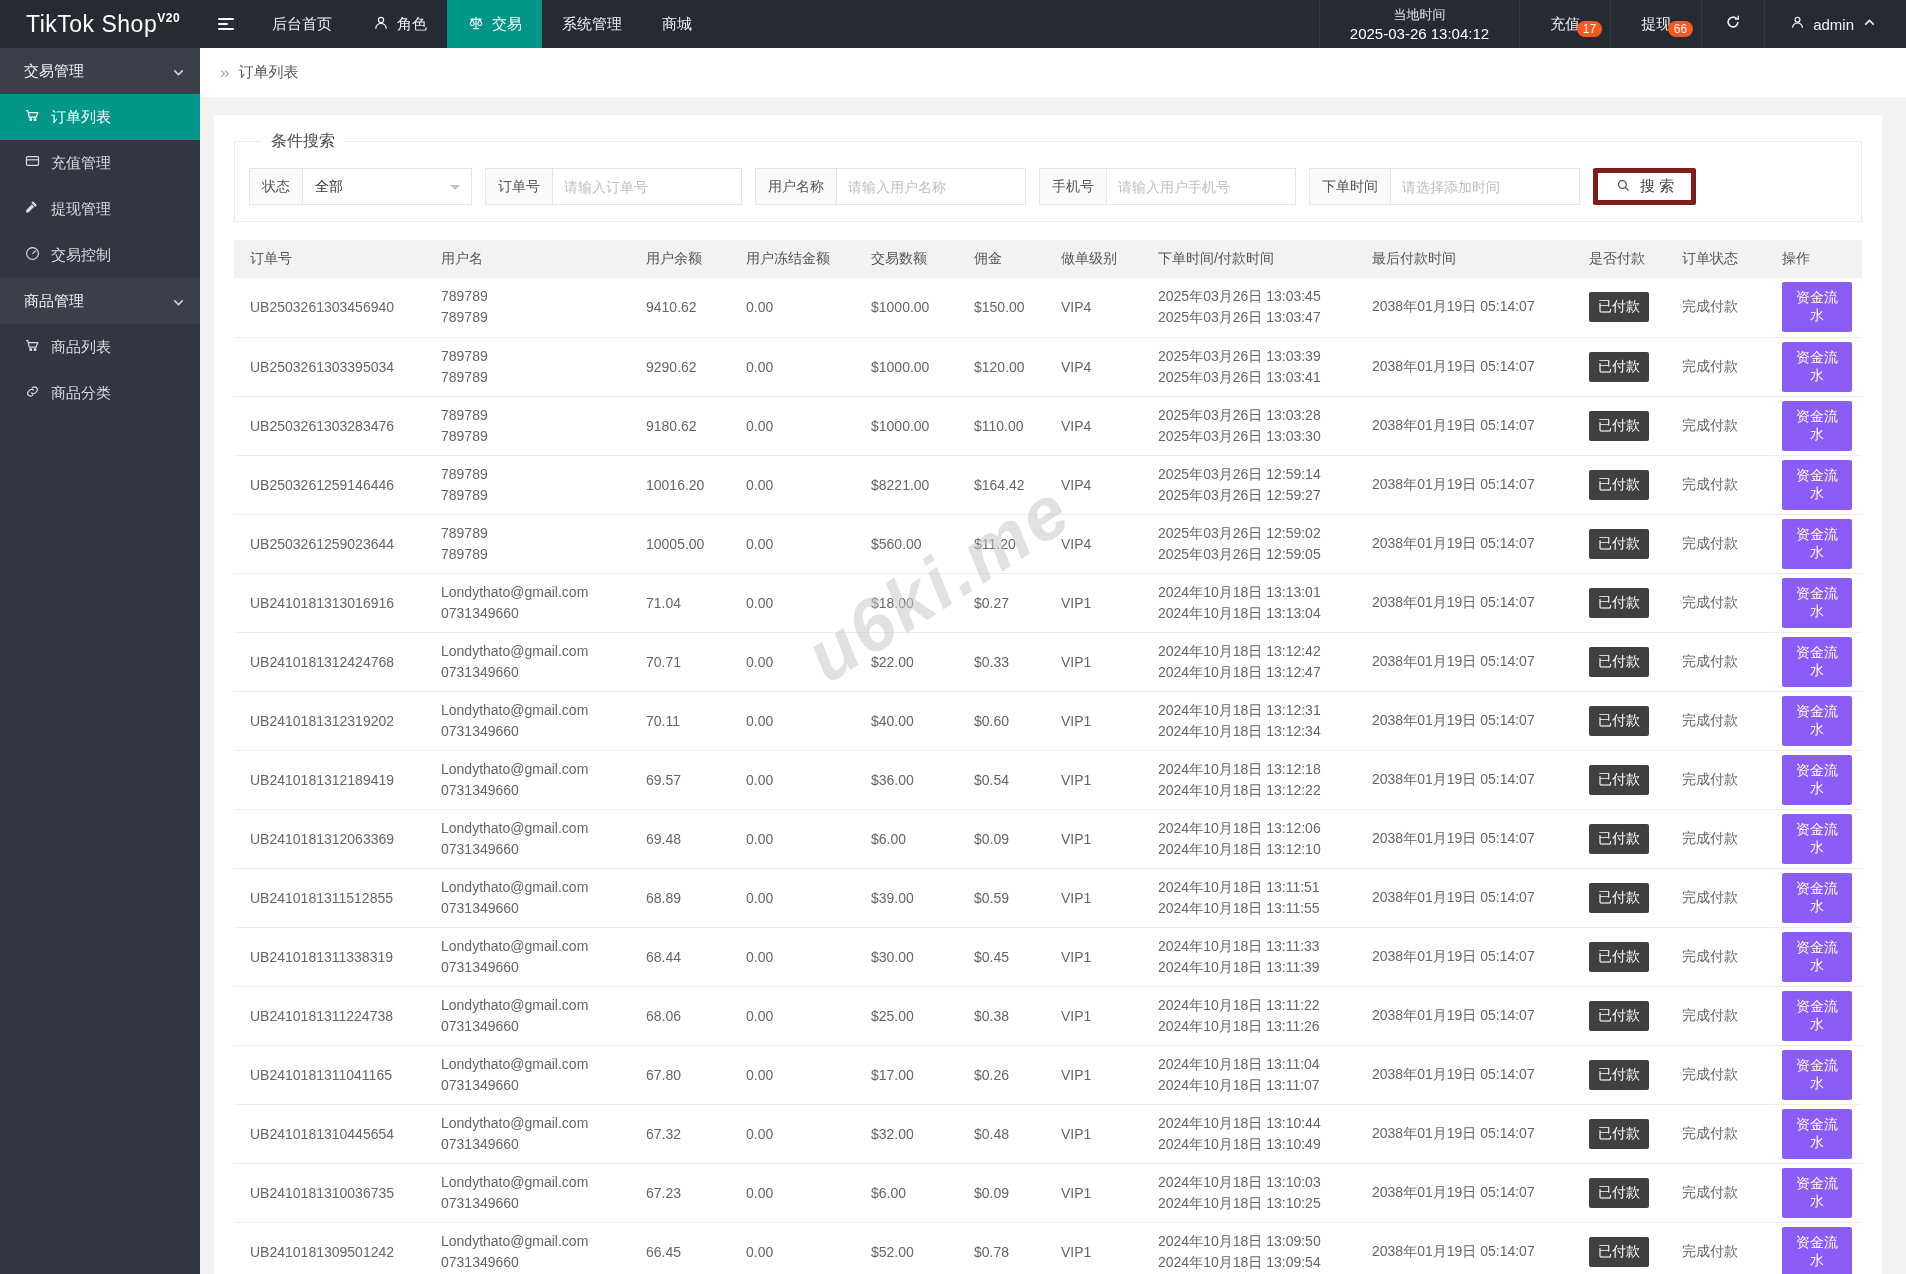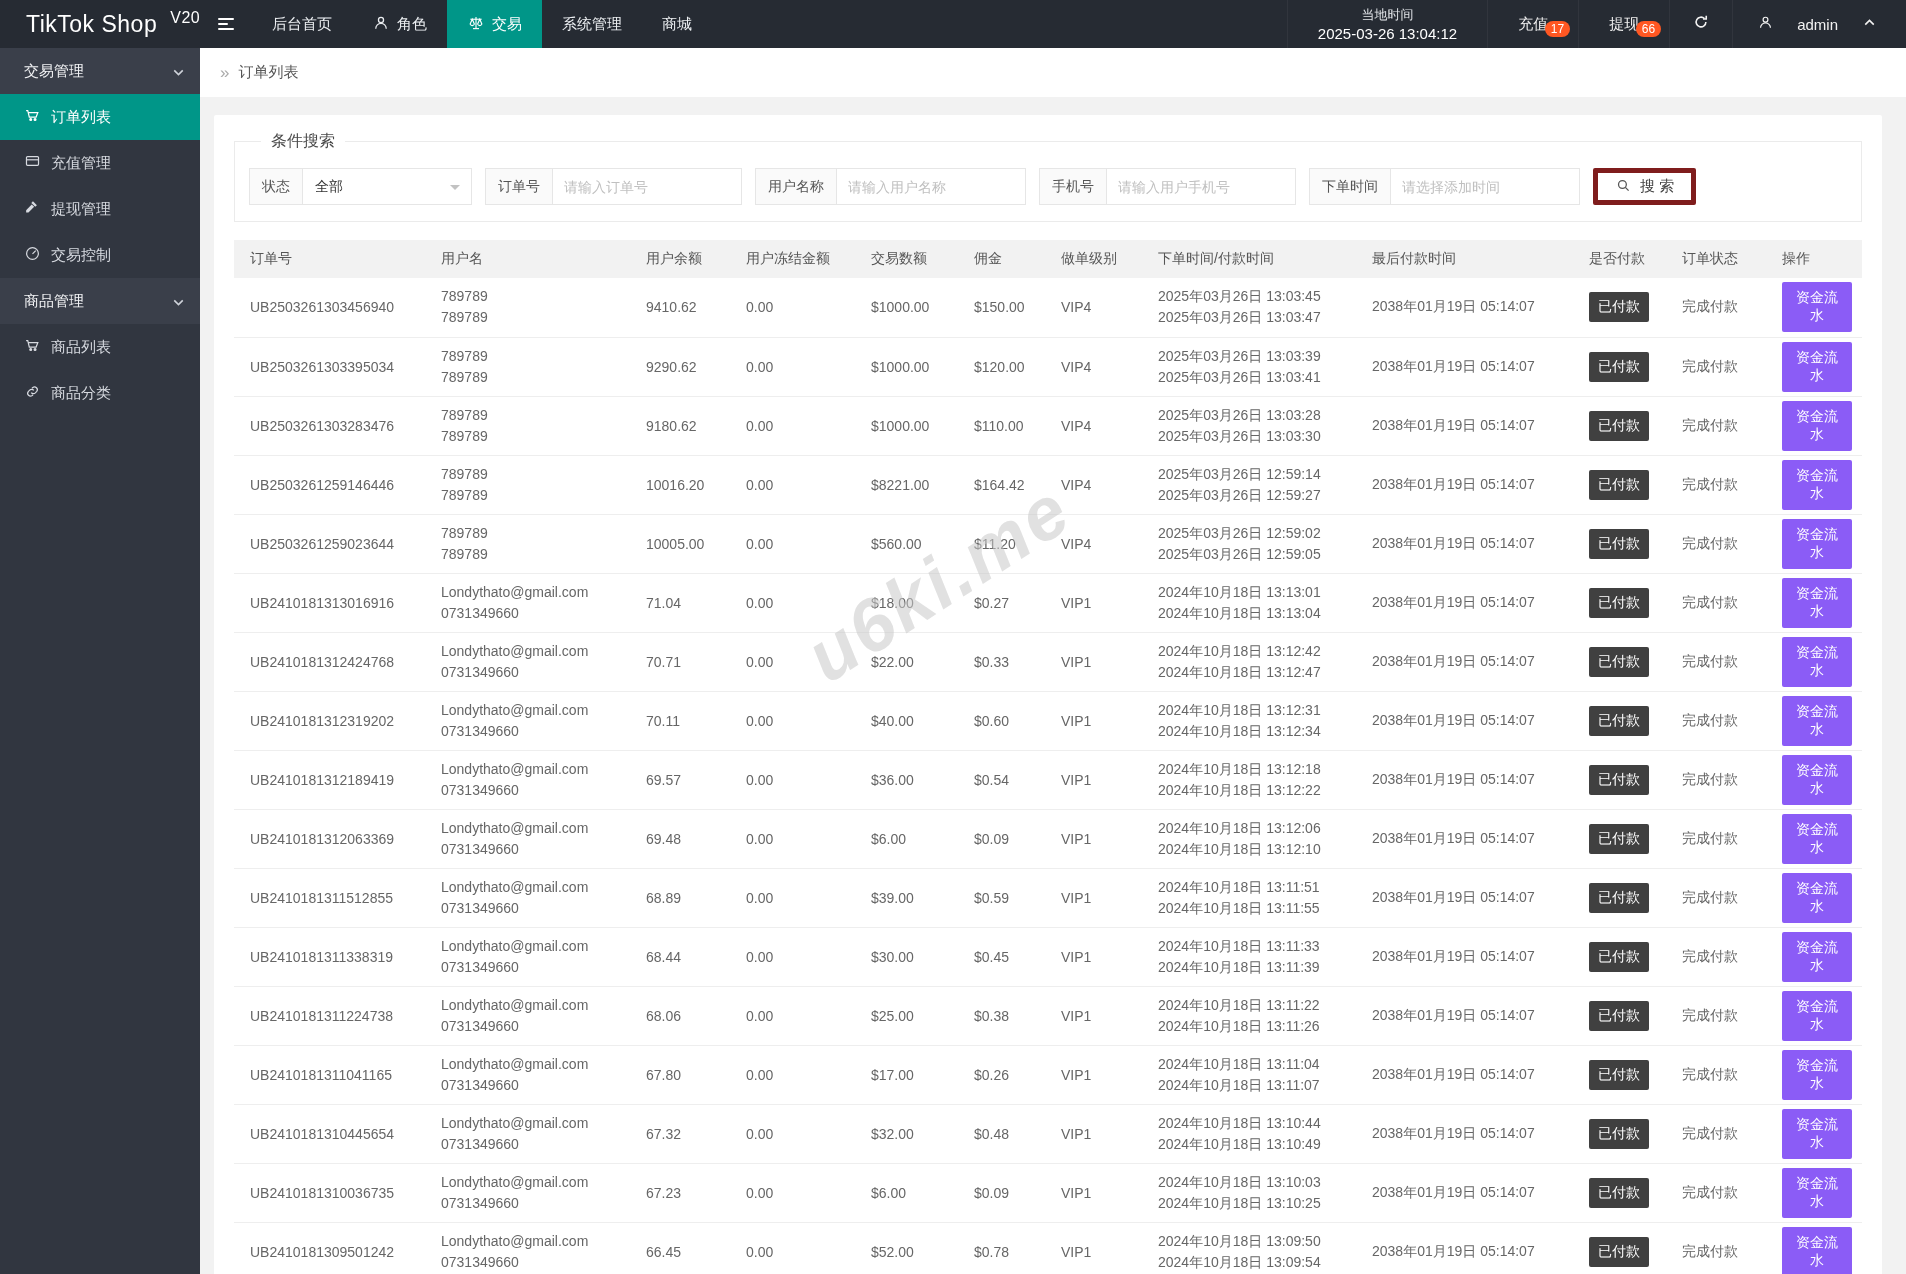--- a/index.html
+++ b/index.html
@@ -2,38 +2,38 @@
 <html><head>
 <meta charset="utf-8">
 <style>
   * { box-sizing: border-box; margin: 0; padding: 0; }
   html,body { width:1906px; height:1274px; overflow:hidden;
     font-family:"Liberation Sans","DejaVu Sans",sans-serif; background:#f2f2f2; color:#666; }
 
   
   .topbar { height:48px; background:#262b33; display:flex; align-items:stretch; color:#f2f2f2; }
   .logo { width:200px; display:flex; align-items:center; padding-left:26px; font-size:23px; color:#fff; letter-spacing:.5px; white-space:nowrap; }
-  .logo sup { font-size:16px; margin-left:13px; transform:translateY(-6px); }
+  .logo sup { font-size:12px; margin-left:0; transform:translateY(-6px);font-weight:bold; }
   .hamburger { width:52px; display:flex; align-items:center; justify-content:center; cursor:pointer; }
   .hamburger .bars { display:flex; flex-direction:column; gap:3px; }
   .hamburger .bars i { display:block; height:2px; background:#fff; border-radius:1px; }
   .hamburger .bars i:nth-child(1){ width:16px; } .hamburger .bars i:nth-child(2){ width:10px; } .hamburger .bars i:nth-child(3){ width:16px; }
   .nav { display:flex; align-items:stretch; }
   .nav-item { display:flex; align-items:center; gap:7px; padding:0 20px; font-size:15px; color:#eceff2; cursor:pointer; }
   .nav-item.active { background:#009688; color:#fff; }
   .nav-item svg { width:18px; height:18px; }
   .top-right { margin-left:auto; display:flex; align-items:stretch; }
   .time-block { display:flex; flex-direction:column; justify-content:center; align-items:center; padding:0 30px; border-left:1px solid rgba(255,255,255,.05); }
   .time-label { font-size:13px; color:#e3e6ea; line-height:18px; }
   .time-value { font-size:15px; color:#fff; line-height:19px; }
   .top-btn { position:relative; display:flex; align-items:center; padding:0 30px; font-size:15px; cursor:pointer; border-left:1px solid rgba(255,255,255,.05); }
   .num-badge { position:absolute; top:21px; right:8px; background:#ff5722; color:#fff; font-size:12px; line-height:16px; padding:0 6px; border-radius:9px; }
   .refresh-btn { display:flex; align-items:center; padding:0 22px; cursor:pointer; border-left:1px solid rgba(255,255,255,.05); }
   .refresh-btn svg { width:18px; height:18px; }
-  .user-box { display:flex; align-items:center; gap:23px; padding:0 28px 0 24px; font-size:15px; cursor:pointer; border-left:1px solid rgba(255,255,255,.05); }
+  .user-box { display:flex; align-items:center; gap:7px; padding:0 28px 0 24px; font-size:15px; cursor:pointer; border-left:1px solid rgba(255,255,255,.05); }
   .user-box svg { width:17px; height:17px; }
 
   
   .layout { display:flex; height:1226px; }
   .sidebar { width:200px; background:#313640; flex-shrink:0; }
   .side-row { height:46px; display:flex; align-items:center; gap:10px; padding:0 18px 0 24px; font-size:15px; color:#d7dae0; cursor:pointer; }
   .side-row svg { width:17px; height:17px; flex-shrink:0; }
   .side-group { background:#3a3f4a; color:#f2f3f5; justify-content:space-between; padding-right:16px; }
   .side-group .chev { width:14px; height:14px; color:#cfd3da; }
   .side-item.active { background:#009688; color:#fff; }

